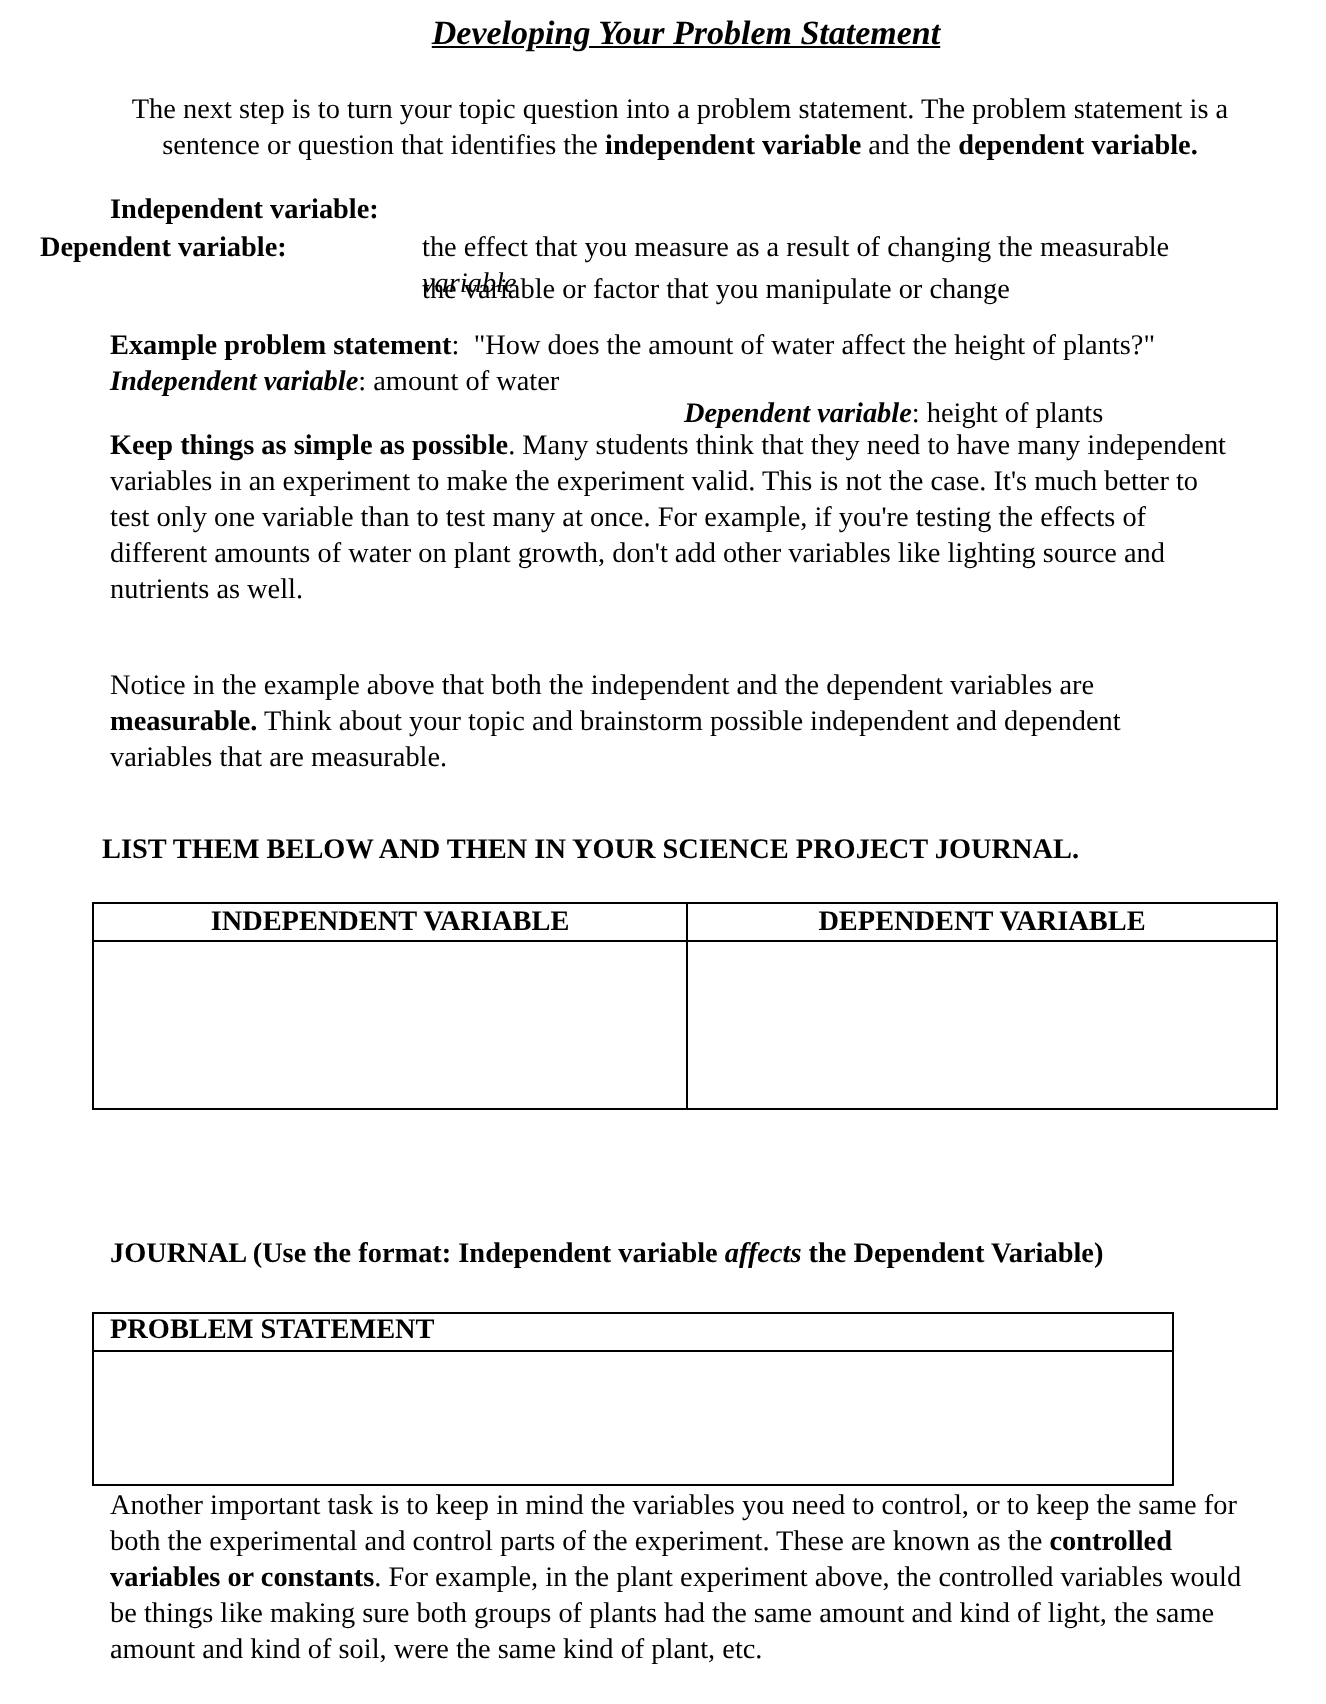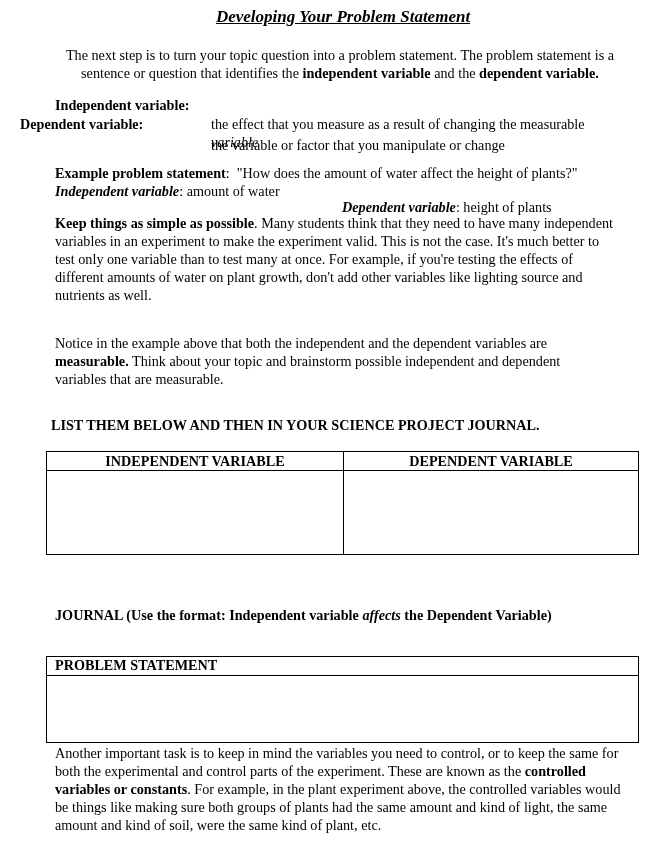--- a/index.html
+++ b/index.html
@@ -64,23 +64,23 @@
 <div class="abs tbl" style="left:46px; top:451px; width:593px; height:104px;">
   <div class="tbl-head" style="height:19px;"></div>
   <div class="col-div" style="left:296px;"></div>
   <div class="hcell" style="left:0; width:296px;">INDEPENDENT VARIABLE</div>
   <div class="hcell" style="left:297px; width:294px;">DEPENDENT VARIABLE</div>
   <div class="cell" style="left:2px; top:20px; width:292px; height:80px;"></div>
   <div class="cell" style="left:299px; top:20px; width:290px; height:80px;"></div>
 </div>
 
 <div class="abs" style="left:55px; top:604px; font-weight:bold; width:600px;">
-  <div style="margin-top:2px;"><span>JOURNAL (Use the format: Independent variable </span><i>affects</i><span> the Dependent Variable)</span></div>
+  <div style="margin-top:14px;"><span>JOURNAL (Use the format: Independent variable </span><i>affects</i><span> the Dependent Variable)</span></div>
 </div>
 
-<div class="abs tbl" style="left:46px; top:656px; width:593px; height:87px;">
+<div class="abs tbl" style="left:46px; top:656px; width:541px; height:87px;">
   <div class="tbl-head" style="height:19px; padding-left:8px; line-height:17px;">PROBLEM STATEMENT</div>
   <div class="cell" style="left:2px; top:20px; width:587px; height:63px;"></div>
 </div>
 
 <div class="abs para" style="top:744px; width:568px;">
   <span>Another important task is to keep in mind the variables you need to control, or to keep the same for both the experimental and control parts of the experiment. These are known as the </span><b>controlled variables or constants</b><span>. For example, in the plant experiment above, the controlled variables would be things like making sure both groups of plants had the same amount and kind of light, the same amount and kind of soil, were the same kind of plant, etc.</span>
 </div>
 
 </body></html>

